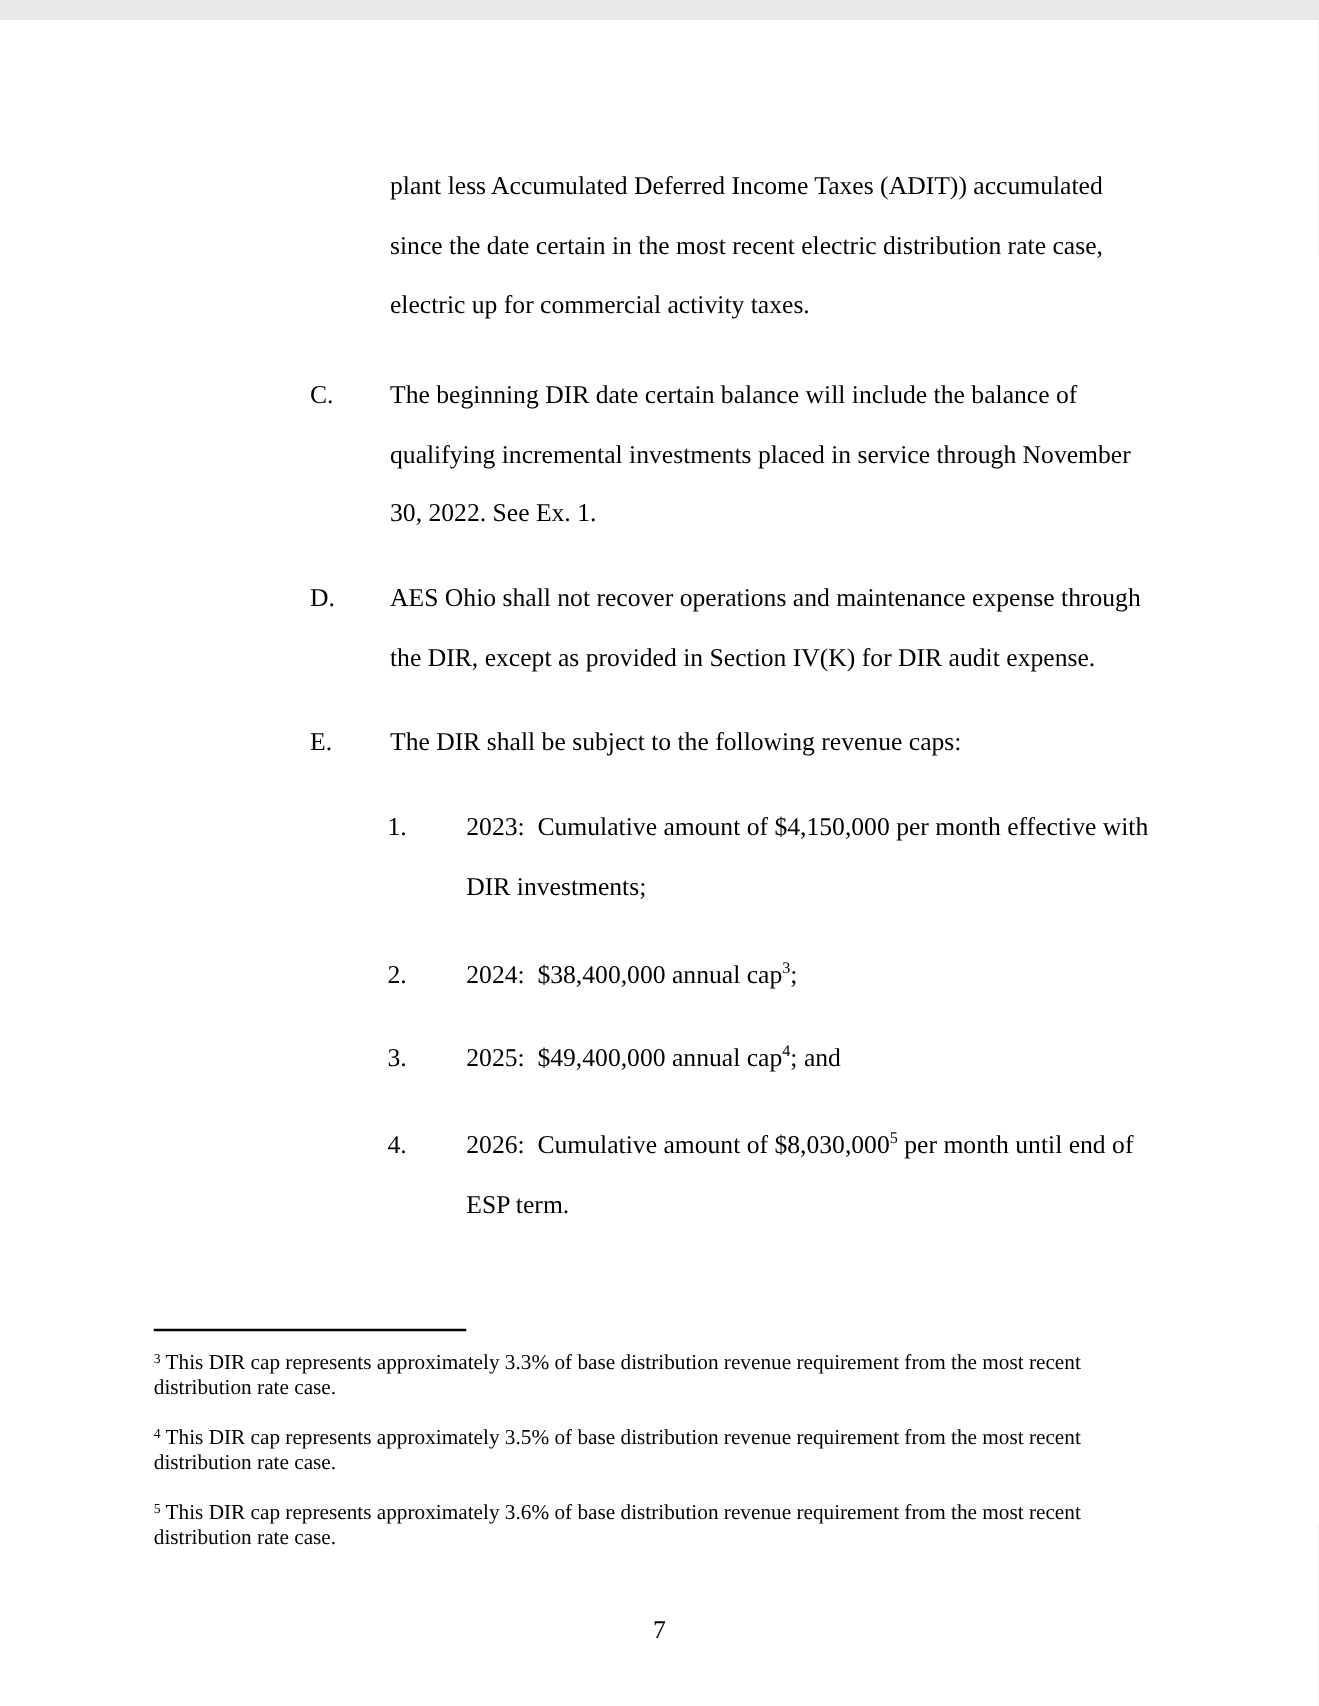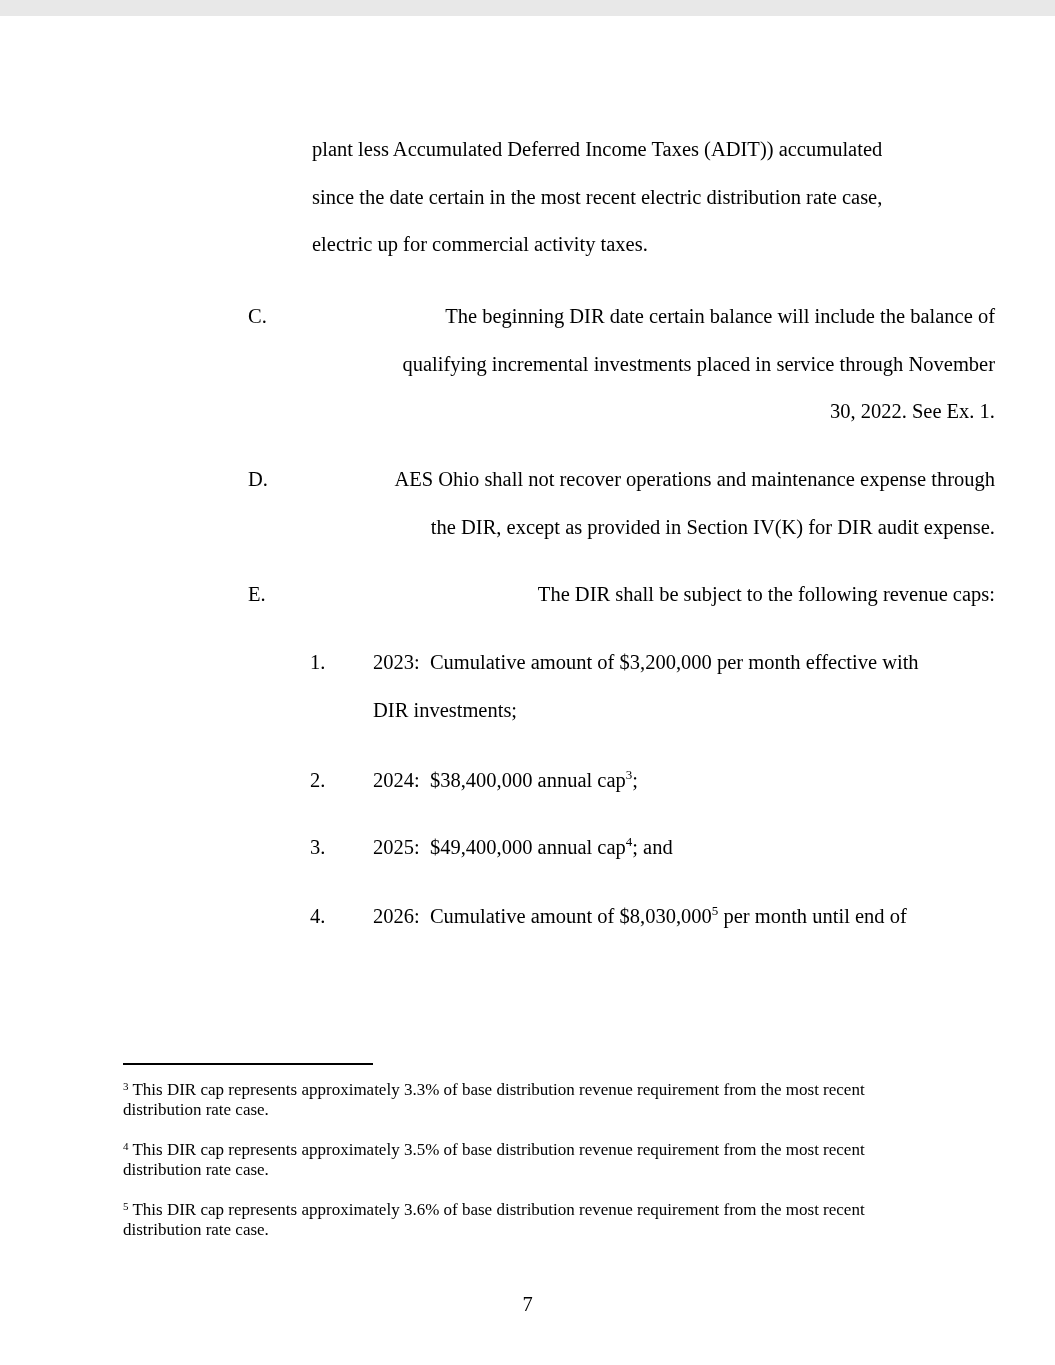--- a/index.html
+++ b/index.html
@@ -33,21 +33,21 @@
   .item { left: 0; right: 60px; }
   .item-c { top: 277px; }
   .item-d { top: 440px; }
   .item-e { top: 555px; }
   .item-label {
     position: absolute;
     left: 248px;
     top: 0;
     line-height: 47.5px;
   }
-  .item-text { margin-left: 312px; text-align: right; }
+  .item-text { margin-left: 312px; }
   
   .sub { left: 0; right: 40px; }
   .sub-1 { top: 623px; }
   .sub-2 { top: 741px; }
   .sub-3 { top: 808px; }
   .sub-4 { top: 877px; }
   .sub-label {
     position: absolute;
     left: 310px;
     top: 0;
@@ -131,21 +131,21 @@
   <div class="block item item-e">
     <span class="item-label">E.</span>
     <div class="item-text">
       <div class="line">The DIR shall be subject to the following revenue caps:</div>
     </div>
   </div>
 
   <div class="block sub sub-1">
     <span class="sub-label">1.</span>
     <div class="sub-text">
-      <div class="line"><span>2023:  Cumulative amount of $3,200,000 per month effective with</span><sup class="ref"></sup><span></span></div>
+      <div class="line"><span>2023:  Cumulative amount of $4,150,000 per month effective with</span><sup class="ref"></sup><span></span></div>
       <div class="line">DIR investments;</div>
     </div>
   </div>
 
   <div class="block sub sub-2">
     <span class="sub-label">2.</span>
     <div class="sub-text">
       <div class="line"><span>2024:  $38,400,000 annual cap</span><sup class="ref">3</sup><span>;</span></div>
     </div>
   </div>
@@ -154,20 +154,21 @@
     <span class="sub-label">3.</span>
     <div class="sub-text">
       <div class="line"><span>2025:  $49,400,000 annual cap</span><sup class="ref">4</sup><span>; and</span></div>
     </div>
   </div>
 
   <div class="block sub sub-4">
     <span class="sub-label">4.</span>
     <div class="sub-text">
       <div class="line"><span>2026:  Cumulative amount of $8,030,000</span><sup class="ref">5</sup><span> per month until end of</span></div>
+      <div class="line">ESP term.</div>
     </div>
   </div>
 
   <div class="footnote-rule"></div>
 
   <div class="footnote fn-1">
     <div class="fn-line"><sup class="fn-ref">3</sup><span> This DIR cap represents approximately 3.3% of base distribution revenue requirement from the most recent</span></div>
     <div class="fn-line">distribution rate case.</div>
   </div>
 

